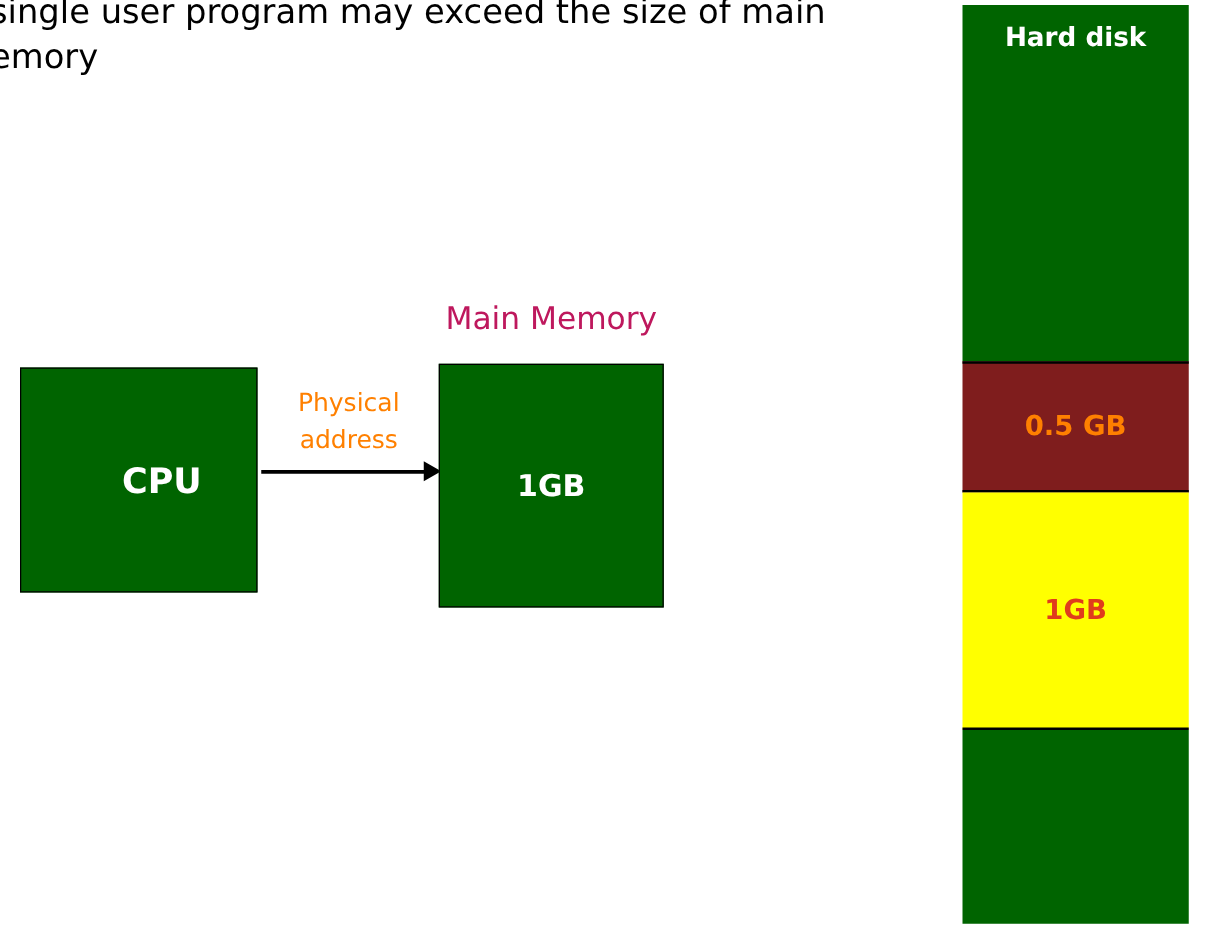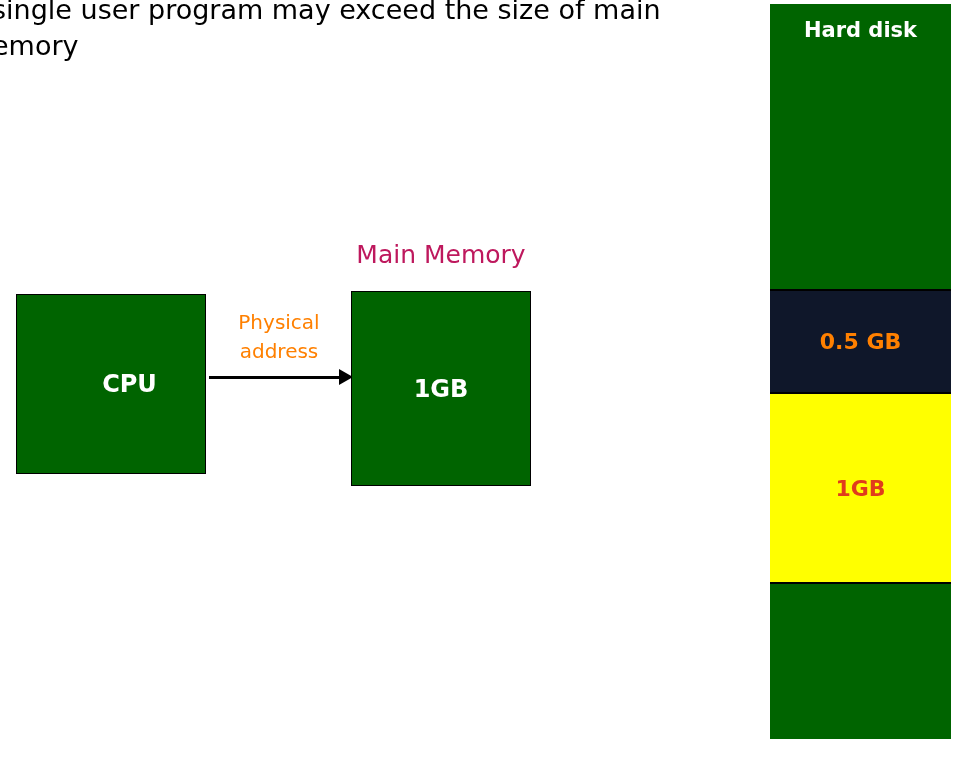--- a/index.html
+++ b/index.html
@@ -53,21 +53,21 @@
     align-items: center;
     justify-content: center;
     color: #ffffff;
     font-weight: bold;
   }
   .cpu-box {
     left: 16px;
     top: 294px;
     width: 190px;
     height: 180px;
-    font-size: 24px;
+    font-size: 28px;
     padding-left: 37px;
   }
   .mm-box {
     left: 351px;
     top: 291px;
     width: 180px;
     height: 195px;
     font-size: 24px;
   }
 
@@ -126,21 +126,21 @@
     height: 285px;
     background: #006400;
     color: #ffffff;
     font-size: 21px;
     align-items: flex-start;
     padding-top: 14px;
   }
   .disk-half {
     top: 285px;
     height: 105px;
-    background: #0f172a;
+    background: #7f1d1d;
     border-top: 2px solid #000000;
     border-bottom: 2px solid #000000;
     color: #ff8000;
     font-size: 22px;
   }
   .disk-one {
     top: 390px;
     height: 190px;
     background: #ffff00;
     border-bottom: 2px solid #000000;

